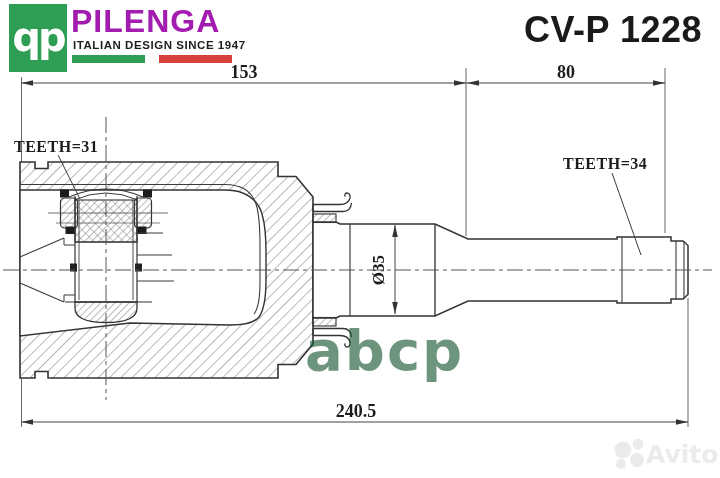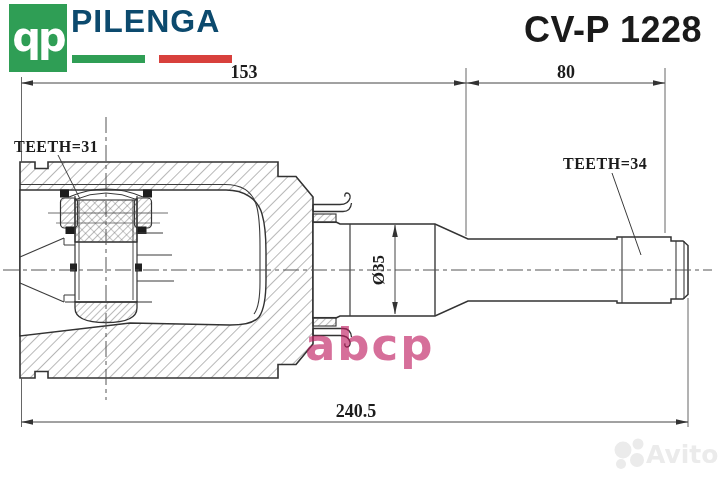--- a/index.html
+++ b/index.html
@@ -8,56 +8,57 @@
     font-family:"Liberation Sans",sans-serif;overflow:hidden;
   }
   
   .logo-box{
     position:absolute;left:9px;top:4px;width:58px;height:68px;
     background:#2f9e55;color:#ffffff;display:flex;align-items:center;justify-content:center;
     font-family:"DejaVu Sans",sans-serif;font-weight:bold;font-size:40px;
     letter-spacing:-3px;line-height:1;padding-bottom:2px;box-sizing:border-box;
   }
   .brand{
-    position:absolute;left:71px;top:5px;color:#0c4a6e;
+    position:absolute;left:71px;top:5px;color:#a21caf;
     font-weight:bold;font-size:32px;letter-spacing:1px;line-height:1;text-align:right;
   }
   .tagline{
     position:absolute;left:73px;top:40px;color:#1e1e1e;
     font-weight:bold;font-size:11.5px;letter-spacing:0.55px;line-height:1;
   }
   .bar{position:absolute;top:55px;height:8px;}
   .bar.green{left:72px;width:73px;background:#2f9e55;}
   .bar.red{left:159px;width:73px;background:#d8403c;}
   .part-number{
     position:absolute;right:18px;top:9px;color:#1a1a1a;
     font-weight:bold;font-size:36px;letter-spacing:0.5px;
   }
   
   svg#draw{position:absolute;left:0;top:0;}
   .dimtext{font-family:"Liberation Serif",serif;font-weight:bold;fill:#1c1c1c;}
   
   .wm-center{
-    position:absolute;left:305px;top:318px;color:#be185d;opacity:0.62;
-    font-family:"DejaVu Sans",sans-serif;font-weight:bold;font-size:45px;letter-spacing:2px;
+    position:absolute;left:305px;top:318px;color:#14532d;opacity:0.62;
+    font-family:"DejaVu Sans",sans-serif;font-weight:bold;font-size:56px;letter-spacing:2px;
   }
   .wm-corner{
     position:absolute;left:646px;top:440px;color:#ebebeb;
     font-family:"DejaVu Sans",sans-serif;font-weight:bold;font-size:25px;
   }
 </style>
 </head>
 <body>
 
 <div id="stage">
 
   <div class="logo-box">
     <span>qp</span>
   </div>
   <div class="brand">PILENGA</div>
+  <div class="tagline">ITALIAN DESIGN SINCE 1947</div>
   <div class="bar green"></div>
   <div class="bar red"></div>
   <div class="part-number">CV-P 1228</div>
 
   <svg id="draw" width="720" height="478" viewBox="0 0 720 478">
     <defs>
       <pattern id="hatchA" patternUnits="userSpaceOnUse" width="8" height="8" patternTransform="rotate(45)">
         <line x1="0" y1="0" x2="0" y2="8" stroke="#5f5f5f" stroke-width="0.9"></line>
       </pattern>
       <pattern id="hatchB" patternUnits="userSpaceOnUse" width="5" height="5" patternTransform="rotate(45)">

